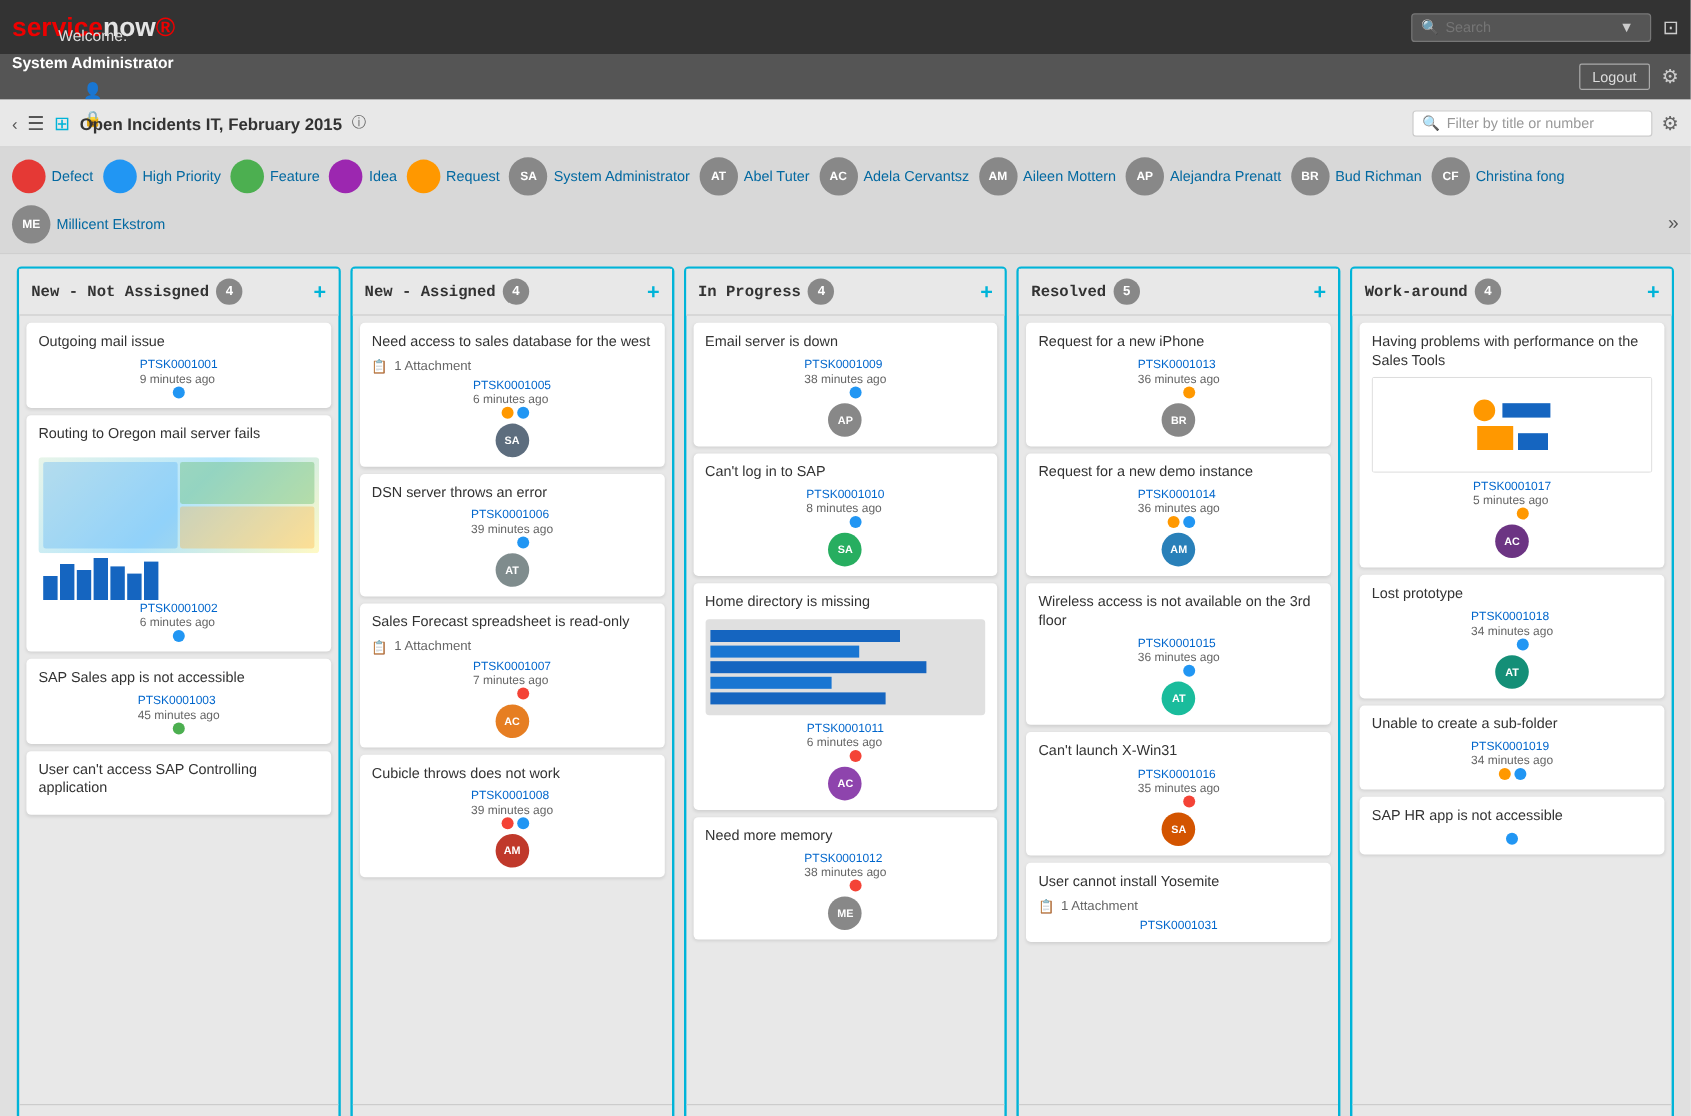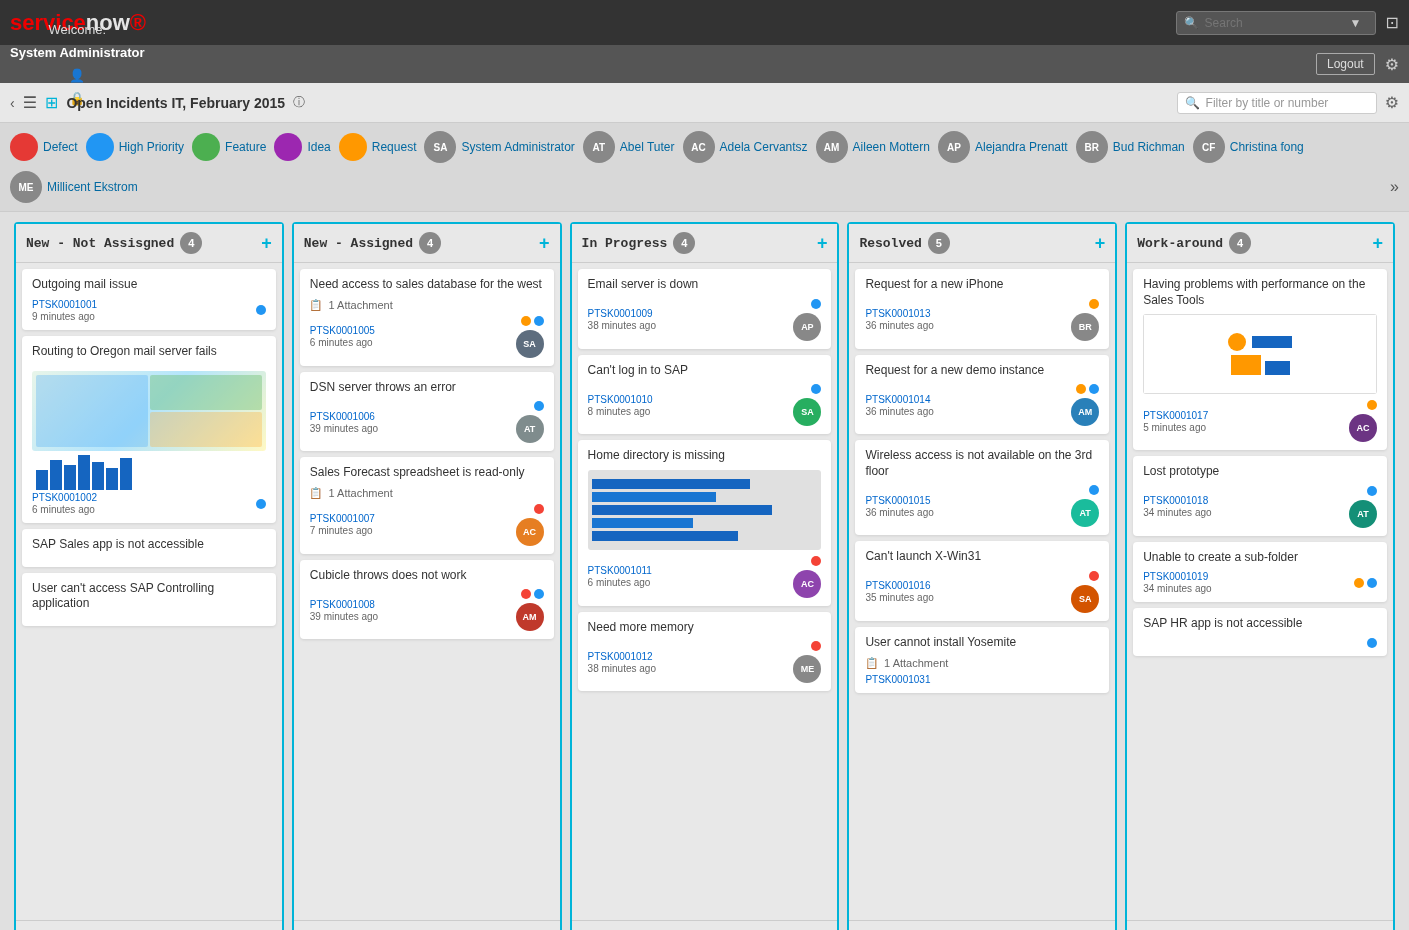--- a/index.html
+++ b/index.html
@@ -170,21 +170,21 @@
     
     .card {
       background: white;
       border-radius: 4px;
       padding: 8px 10px;
       box-shadow: 0 1px 3px rgba(0,0,0,0.1);
       cursor: pointer;
       position: relative;
     }
     .card-title { font-size: 12px; color: #333; font-weight: normal; margin-bottom: 6px; line-height: 1.3; }
-    .card-footer { display: flex; align-items: center; justify-content: space-between; }
+    .card-footer { display: flex; align-items: center; justify-content: space-between; flex-direction: column; }
     .card-ticket { color: #0066cc; font-size: 10px; cursor: pointer; }
     .card-time { color: #666; font-size: 10px; }
     .card-meta { display: flex; flex-direction: column; gap: 1px; }
     .card-dots { display: flex; align-items: center; gap: 3px; }
     .dot { width: 10px; height: 10px; border-radius: 50%; }
     .dot-blue { background: #2196f3; }
     .dot-orange { background: #ff9800; }
     .dot-red { background: #f44336; }
     .dot-green { background: #4caf50; }
     .card-avatar {
@@ -367,20 +367,31 @@
             </div>
             <div style="display: flex; flex-direction: column; align-items: flex-end; gap: 4px;">
               <div class="card-dots">
                 <div class="dot dot-blue"></div>
               </div>
             </div>
           </div>
         </div>
         <div class="card">
           <div class="card-title">SAP Sales app is not accessible</div>
+          <div class="card-footer">
+            <div class="card-meta">
+              <div class="card-ticket">PTSK0001003</div>
+              <div class="card-time">45 minutes ago</div>
+            </div>
+            <div style="display: flex; flex-direction: column; align-items: flex-end; gap: 4px;">
+              <div class="card-dots">
+                <div class="dot dot-green"></div>
+              </div>
+            </div>
+          </div>
         </div>
         <div class="card">
           <div class="card-title">User can't access SAP Controlling application</div>
           <div class="card-footer">
             <div class="card-meta"></div>
             <div style="display: flex; flex-direction: column; align-items: flex-end; gap: 4px;"></div>
           </div>
         </div>
       </div>
       <div class="column-footer">

